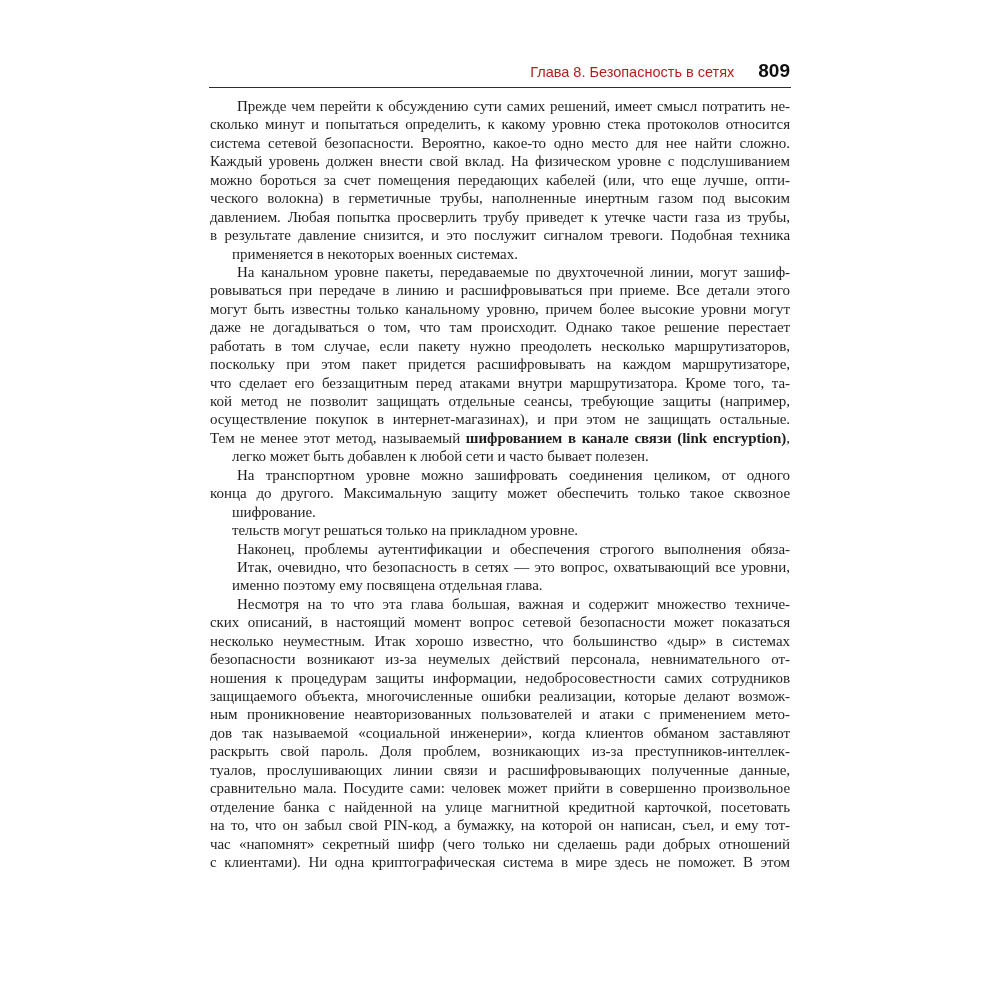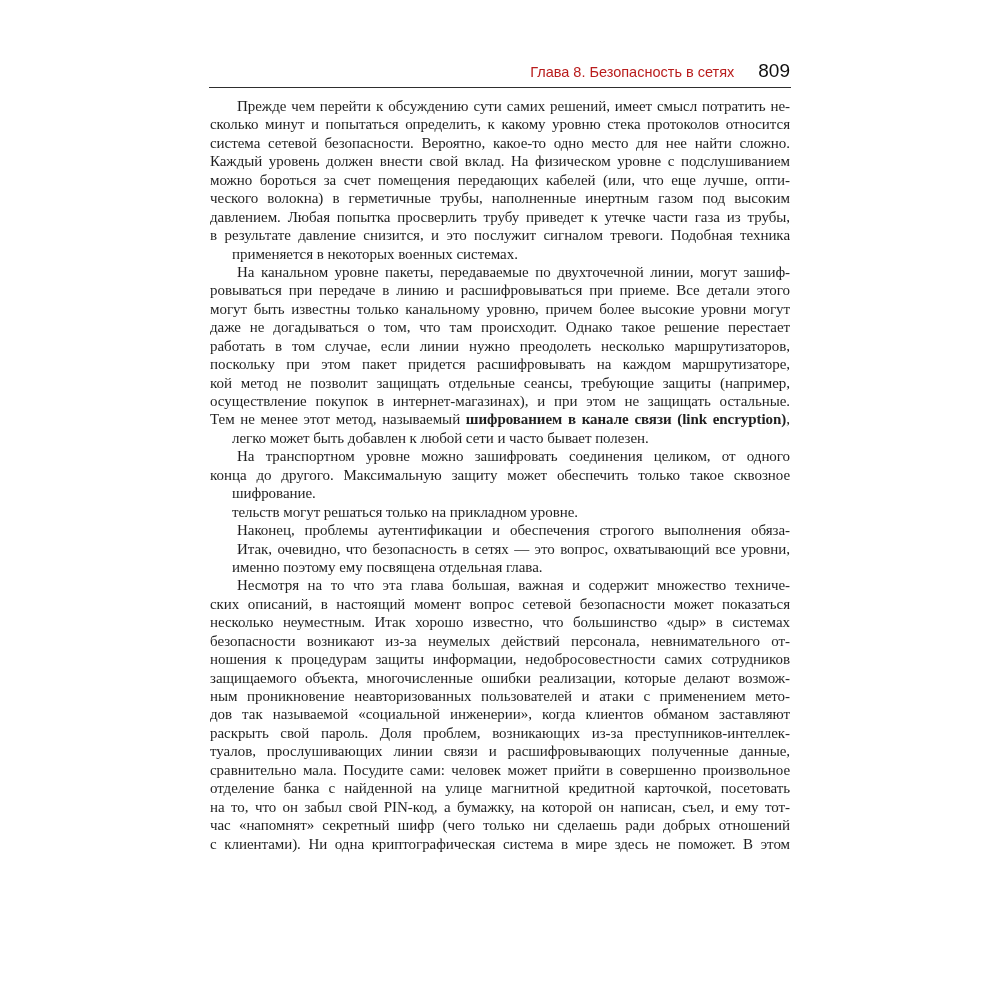--- a/index.html
+++ b/index.html
@@ -25,21 +25,21 @@
     font-family: "Liberation Sans", sans-serif;
     white-space: nowrap;
   }
   .running-head .chapter {
     font-size: 14.5px;
     color: #b91c1c;
     vertical-align: baseline;
   }
   .running-head .pagenum {
     font-size: 19px;
-    font-weight: normal;
+    font-weight: bold;
     color: #0e0e0e;
     margin-left: 24px;
     vertical-align: baseline;
   }
   .head-rule {
     position: absolute;
     left: 209px;
     top: 87px;
     width: 582px;
     border-top: 1.6px solid #2e2e2e;
@@ -84,22 +84,23 @@
         <div class="line">ческого волокна) в герметичные трубы, наполненные инертным газом под высоким</div>
         <div class="line">давлением. Любая попытка просверлить трубу приведет к утечке части газа из трубы,</div>
         <div class="line">в результате давление снизится, и это послужит сигналом тревоги. Подобная техника</div>
         <div class="line lastleft">применяется в некоторых военных системах.</div>
       </div>
       <div class="paragraph">
         <div class="line first">На канальном уровне пакеты, передаваемые по двухточечной линии, могут зашиф-</div>
         <div class="line">ровываться при передаче в линию и расшифровываться при приеме. Все детали этого</div>
         <div class="line">могут быть известны только канальному уровню, причем более высокие уровни могут</div>
         <div class="line">даже не догадываться о том, что там происходит. Однако такое решение перестает</div>
-        <div class="line">работать в том случае, если линии нужно преодолеть несколько маршрутизаторов,</div>
+        <div class="line">работать в том случае, если пакету нужно преодолеть несколько маршрутизаторов,</div>
         <div class="line">поскольку при этом пакет придется расшифровывать на каждом маршрутизаторе,</div>
+        <div class="line">что сделает его беззащитным перед атаками внутри маршрутизатора. Кроме того, та-</div>
         <div class="line">кой метод не позволит защищать отдельные сеансы, требующие защиты (например,</div>
         <div class="line">осуществление покупок в интернет-магазинах), и при этом не защищать остальные.</div>
         <div class="line">Тем не менее этот метод, называемый <b>шифрованием в канале связи (link encryption)</b>,</div>
         <div class="line lastleft">легко может быть добавлен к любой сети и часто бывает полезен.</div>
       </div>
       <div class="paragraph">
         <div class="line first">На транспортном уровне можно зашифровать соединения целиком, от одного</div>
         <div class="line">конца до другого. Максимальную защиту может обеспечить только такое сквозное</div>
         <div class="line lastleft">шифрование.</div>
       </div>

